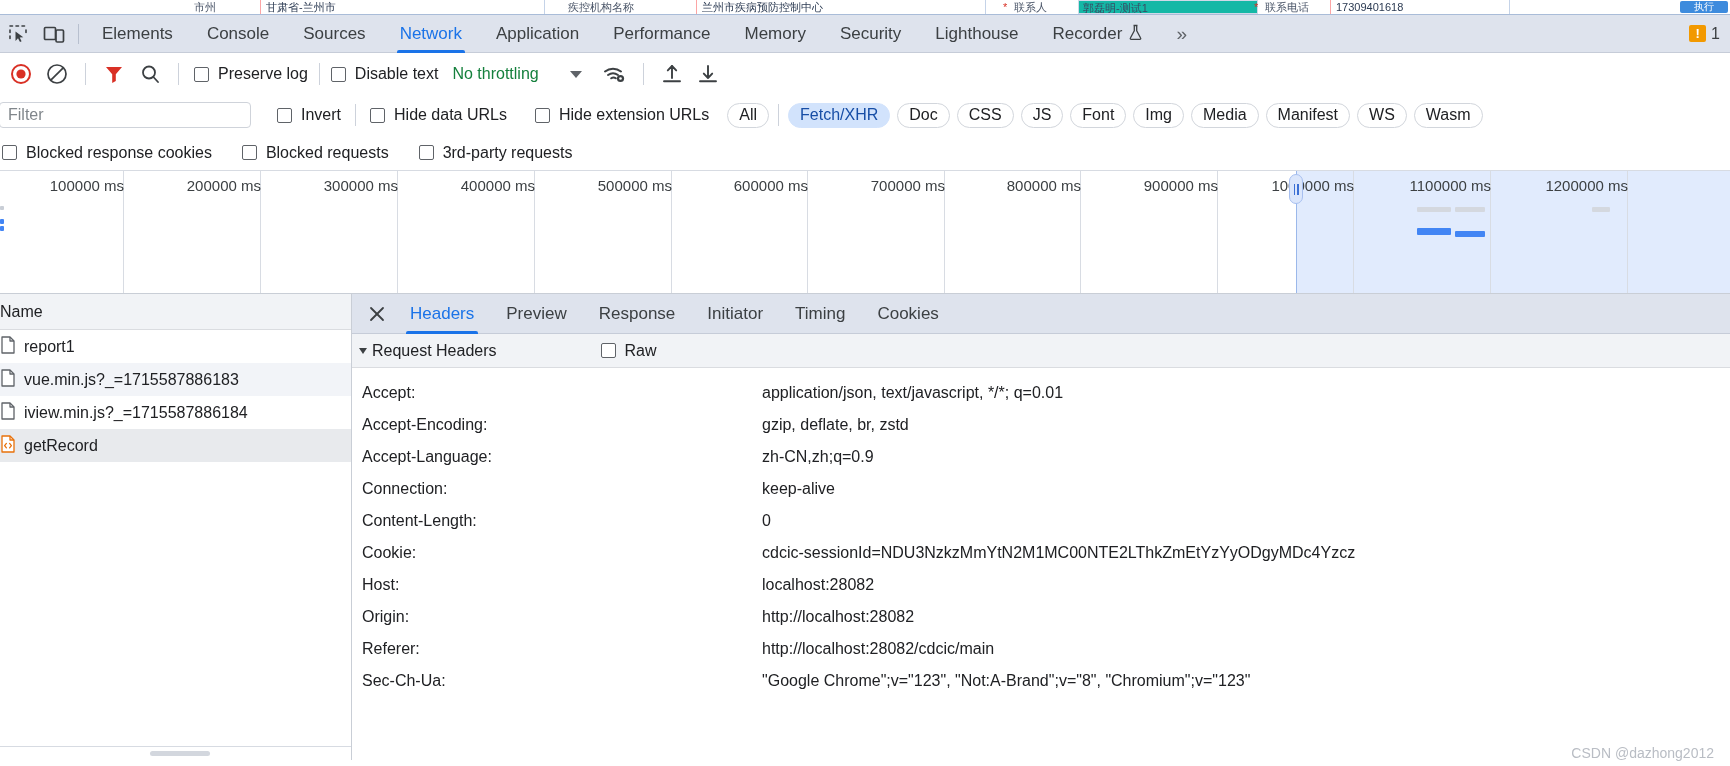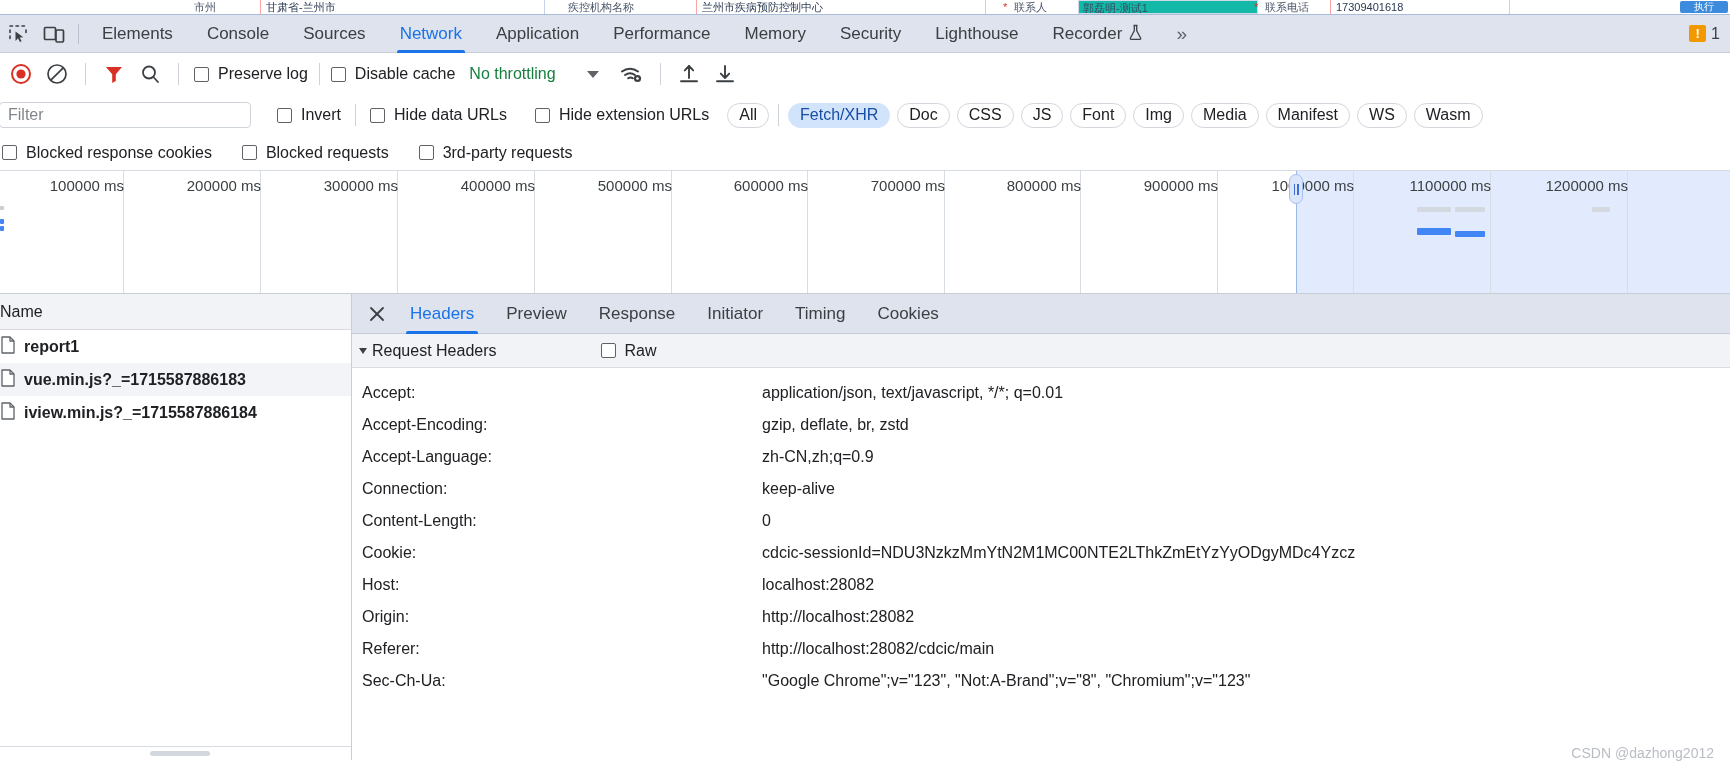--- a/index.html
+++ b/index.html
@@ -250,21 +250,20 @@
   }
   .req-row {
     height: 33px;
     display: flex; align-items: center;
     gap: 8px;
     padding-left: 0px;
     font-size: 16px; color: #202124;
     cursor: pointer;
     white-space: nowrap;
     overflow: hidden;
-    font-weight: bold;
   }
   .req-row:nth-child(odd) { background: #f2f4f8; }
   .req-row:nth-child(even) { background: #ffffff; }
   .req-row.selected { background: #e8eaed; }
   .doc-ico { flex-shrink: 0; }
   #reqlist-foot {
     margin-top: auto;
     height: 14px;
     border-top: 1px solid #d7dbe2;
     background: #fff;
@@ -447,21 +446,21 @@
       </svg>
     </div>
     <div class="tool-sep"></div>
     <label class="chk" style="margin-left:4px;">
       <span class="chkbox"></span>
       <span>Preserve log</span>
     </label>
     <div class="tool-sep"></div>
     <label class="chk">
       <span class="chkbox"></span>
-      <span>Disable cache</span>
+      <span>Disable text</span>
     </label>
     <div class="throttle">
       <span>No throttling</span>
       <span class="caret-dn" style="margin-left:22px;"></span>
     </div>
     <div class="tool-btn" style="margin-left:14px;">
       <svg width="26" height="24" viewBox="0 0 26 24">
         <path d="M3 9.5a13 13 0 0116 0" stroke="#3c4043" stroke-width="2" fill="none" stroke-linecap="round"></path>
         <path d="M6 13a8.6 8.6 0 0110 0" stroke="#3c4043" stroke-width="2" fill="none" stroke-linecap="round"></path>
         <path d="M9.2 16.3a4 4 0 014.6 0" stroke="#3c4043" stroke-width="2" fill="none" stroke-linecap="round"></path>
@@ -628,20 +627,30 @@
       <div class="req-row">
         <span class="doc-ico">
           <svg width="16" height="18" viewBox="0 0 16 18">
               <path d="M2 1h8l4 4v12H2z" fill="#fff" stroke="#5f6368" stroke-width="1.3" stroke-linejoin="round"></path>
               <path d="M10 1v4h4" fill="none" stroke="#5f6368" stroke-width="1.3" stroke-linejoin="round"></path>
             </svg>
         </span>
         <span>iview.min.js?_=1715587886184</span>
       </div>
 
+      <div class="req-row selected">
+        <span class="doc-ico">
+          <svg width="16" height="18" viewBox="0 0 16 18">
+            <path d="M2 1h8l4 4v12H2z" fill="#fff" stroke="#e8710a" stroke-width="1.3" stroke-linejoin="round"></path>
+            <path d="M10 1v4h4" fill="none" stroke="#e8710a" stroke-width="1.3" stroke-linejoin="round"></path>
+            <path d="M6.4 8.4 4.6 10.6l1.8 2.2M9.6 8.4l1.8 2.2-1.8 2.2" fill="none" stroke="#e8710a" stroke-width="1.3" stroke-linecap="round" stroke-linejoin="round"></path>
+          </svg>
+        </span>
+        <span>getRecord</span>
+      </div>
 
       <div id="reqlist-foot"></div>
     </div>
 
     <div id="detail">
       <div id="detail-tabs">
         <div class="close-x">
           <svg width="20" height="20" viewBox="0 0 20 20">
               <line x1="4" y1="4" x2="16" y2="16" stroke="#3c4043" stroke-width="1.8" stroke-linecap="round"></line>
               <line x1="16" y1="4" x2="4" y2="16" stroke="#3c4043" stroke-width="1.8" stroke-linecap="round"></line>

